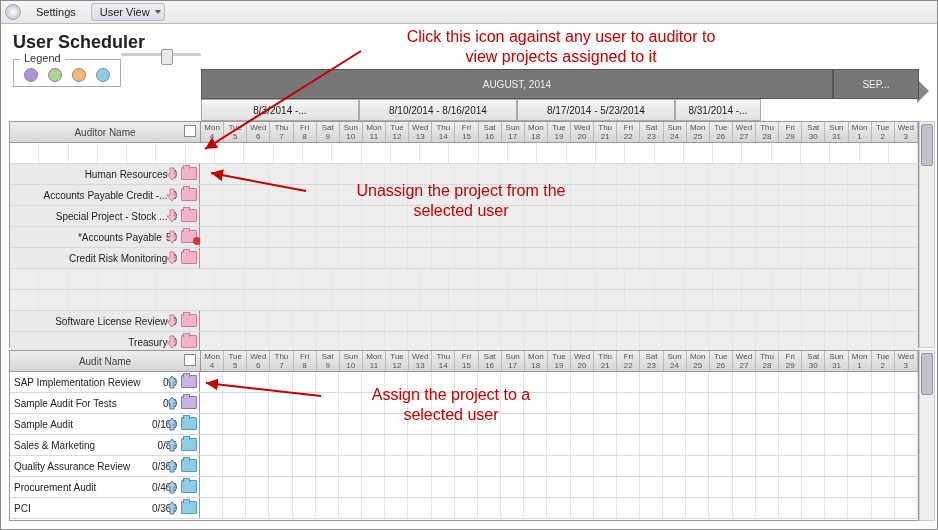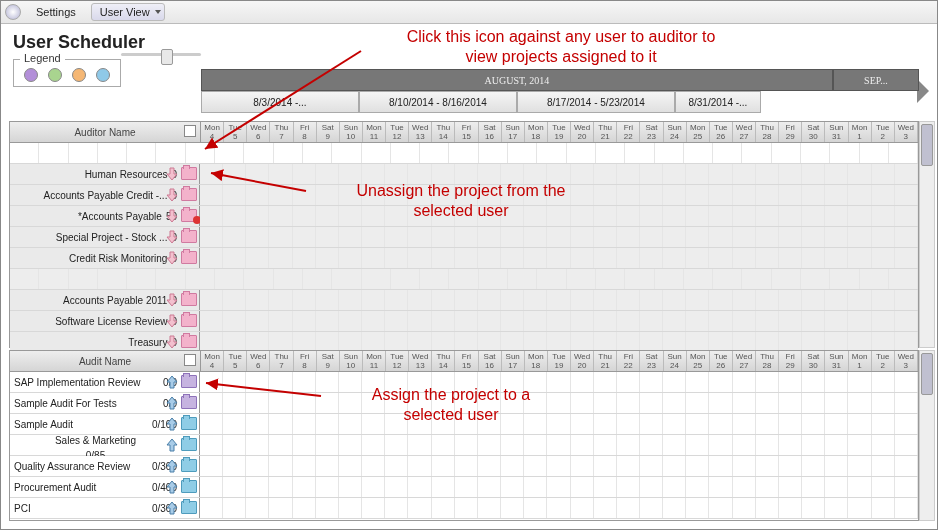--- a/index.html
+++ b/index.html
@@ -10,21 +10,21 @@
 .toolbar .tb-item.drop .chev{position:absolute;right:3px;top:6px;border-left:3px solid transparent;border-right:3px solid transparent;border-top:4px solid #555;}
 .title{font-size:18px;font-weight:bold;padding:8px 12px 4px;}
 .legend-box{margin:2px 12px 8px;border:1px solid #aaa;display:inline-block;padding:4px 10px;position:relative;background:#fff;}
 .legend-box .lbl{position:absolute;top:-8px;left:6px;background:#fff;padding:0 4px;font-size:11px;color:#333;}
 .legend-box .dots{display:flex;gap:10px;padding-top:4px;}
 .legend-box .dot{width:12px;height:12px;border-radius:50%;border:1px solid #888;}
 .slider{position:absolute;left:120px;top:48px;width:80px;height:10px;}
 .slider .track{height:3px;background:#ccc;border-radius:2px;margin-top:4px;}
 .slider .handle{position:absolute;left:40px;top:0;width:10px;height:14px;background:#e8e8e8;border:1px solid #999;border-radius:2px;}
 .tl-head{position:absolute;left:200px;right:18px;top:68px;height:46px;}
-.tl-head .month-row{display:flex;height:22px;font-family:Liberation Serif, serif;}
+.tl-head .month-row{display:flex;height:30px;}
 .tl-head .month-cell{background:#777;color:#eee;border:1px solid #555;display:flex;align-items:center;justify-content:center;font-size:10px;box-sizing:border-box;}
 .tl-head .week-row{display:flex;height:22px;}
 .tl-head .week-cell{background:linear-gradient(#f5f5f5,#e0e0e0);border:1px solid #aaa;display:flex;align-items:center;justify-content:center;font-size:10px;box-sizing:border-box;}
 .nav-arrow-big{position:absolute;top:78px;font-size:0;width:16px;height:24px;}
 .nav-arrow-big.before{left:200px;}
 .nav-arrow-big.after{right:4px;}
 .nav-arrow-big .tri-l{border-right:12px solid #888;border-top:12px solid transparent;border-bottom:12px solid transparent;display:block;}
 .nav-arrow-big .tri-r{border-left:12px solid #888;border-top:12px solid transparent;border-bottom:12px solid transparent;display:block;}
 .panel{position:absolute;left:8px;right:18px;border:1px solid #999;}
 .panel.top{top:120px;height:225px;}
@@ -375,80 +375,80 @@
               <div class="c" style="width: 3.22581%;"></div>
               <div class="c" style="width: 3.22581%;"></div>
               <div class="c" style="width: 3.22581%;"></div>
               <div class="c" style="width: 3.22581%;"></div>
               <div class="c" style="width: 3.22581%;"></div>
             </div>
           </div>
         </div>
         <div class="row assigned">
           <div class="lcol">
+            <span>Special Project - Stock ...</span>
+            <span>0</span>
+            <span class="icn2 arrow-dn">
+              <svg viewBox="0 0 12 14">
+                <path d="M6 13 L11 7 L8 7 L8 1 L4 1 L4 7 L1 7 Z" fill="#f3c0ce" stroke="#cc7a93"></path>
+              </svg>
+            </span>
+            <span class="icn">
+              <div class="folder pink"></div>
+            </span>
+          </div>
+          <div class="rcol">
+            <div class="grid">
+              <div class="c" style="width: 3.22581%;"></div>
+              <div class="c" style="width: 3.22581%;"></div>
+              <div class="c" style="width: 3.22581%;"></div>
+              <div class="c" style="width: 3.22581%;"></div>
+              <div class="c" style="width: 3.22581%;"></div>
+              <div class="c" style="width: 3.22581%;"></div>
+              <div class="c" style="width: 3.22581%;"></div>
+              <div class="c" style="width: 3.22581%;"></div>
+              <div class="c" style="width: 3.22581%;"></div>
+              <div class="c" style="width: 3.22581%;"></div>
+              <div class="c" style="width: 3.22581%;"></div>
+              <div class="c" style="width: 3.22581%;"></div>
+              <div class="c" style="width: 3.22581%;"></div>
+              <div class="c" style="width: 3.22581%;"></div>
+              <div class="c" style="width: 3.22581%;"></div>
+              <div class="c" style="width: 3.22581%;"></div>
+              <div class="c" style="width: 3.22581%;"></div>
+              <div class="c" style="width: 3.22581%;"></div>
+              <div class="c" style="width: 3.22581%;"></div>
+              <div class="c" style="width: 3.22581%;"></div>
+              <div class="c" style="width: 3.22581%;"></div>
+              <div class="c" style="width: 3.22581%;"></div>
+              <div class="c" style="width: 3.22581%;"></div>
+              <div class="c" style="width: 3.22581%;"></div>
+              <div class="c" style="width: 3.22581%;"></div>
+              <div class="c" style="width: 3.22581%;"></div>
+              <div class="c" style="width: 3.22581%;"></div>
+              <div class="c" style="width: 3.22581%;"></div>
+              <div class="c" style="width: 3.22581%;"></div>
+              <div class="c" style="width: 3.22581%;"></div>
+              <div class="c" style="width: 3.22581%;"></div>
+            </div>
+          </div>
+        </div>
+        <div class="row assigned">
+          <div class="lcol">
             <span>*Accounts Payable</span>
             <span>50</span>
             <span class="icn2 arrow-dn">
               <svg viewBox="0 0 12 14">
                 <path d="M6 13 L11 7 L8 7 L8 1 L4 1 L4 7 L1 7 Z" fill="#f3c0ce" stroke="#cc7a93"></path>
               </svg>
             </span>
             <span class="icn">
               <div class="folder pink"></div>
             </span>
             <span style="position: absolute; right: -2px; top: 10px; width: 8px; height: 8px; background: rgb(221, 51, 51); border-radius: 50%;"></span>
-          </div>
-          <div class="rcol">
-            <div class="grid">
-              <div class="c" style="width: 3.22581%;"></div>
-              <div class="c" style="width: 3.22581%;"></div>
-              <div class="c" style="width: 3.22581%;"></div>
-              <div class="c" style="width: 3.22581%;"></div>
-              <div class="c" style="width: 3.22581%;"></div>
-              <div class="c" style="width: 3.22581%;"></div>
-              <div class="c" style="width: 3.22581%;"></div>
-              <div class="c" style="width: 3.22581%;"></div>
-              <div class="c" style="width: 3.22581%;"></div>
-              <div class="c" style="width: 3.22581%;"></div>
-              <div class="c" style="width: 3.22581%;"></div>
-              <div class="c" style="width: 3.22581%;"></div>
-              <div class="c" style="width: 3.22581%;"></div>
-              <div class="c" style="width: 3.22581%;"></div>
-              <div class="c" style="width: 3.22581%;"></div>
-              <div class="c" style="width: 3.22581%;"></div>
-              <div class="c" style="width: 3.22581%;"></div>
-              <div class="c" style="width: 3.22581%;"></div>
-              <div class="c" style="width: 3.22581%;"></div>
-              <div class="c" style="width: 3.22581%;"></div>
-              <div class="c" style="width: 3.22581%;"></div>
-              <div class="c" style="width: 3.22581%;"></div>
-              <div class="c" style="width: 3.22581%;"></div>
-              <div class="c" style="width: 3.22581%;"></div>
-              <div class="c" style="width: 3.22581%;"></div>
-              <div class="c" style="width: 3.22581%;"></div>
-              <div class="c" style="width: 3.22581%;"></div>
-              <div class="c" style="width: 3.22581%;"></div>
-              <div class="c" style="width: 3.22581%;"></div>
-              <div class="c" style="width: 3.22581%;"></div>
-              <div class="c" style="width: 3.22581%;"></div>
-            </div>
-          </div>
-        </div>
-        <div class="row assigned">
-          <div class="lcol">
-            <span>Special Project - Stock ...</span>
-            <span>0</span>
-            <span class="icn2 arrow-dn">
-              <svg viewBox="0 0 12 14">
-                <path d="M6 13 L11 7 L8 7 L8 1 L4 1 L4 7 L1 7 Z" fill="#f3c0ce" stroke="#cc7a93"></path>
-              </svg>
-            </span>
-            <span class="icn">
-              <div class="folder pink"></div>
-            </span>
           </div>
           <div class="rcol">
             <div class="grid">
               <div class="c" style="width: 3.22581%;"></div>
               <div class="c" style="width: 3.22581%;"></div>
               <div class="c" style="width: 3.22581%;"></div>
               <div class="c" style="width: 3.22581%;"></div>
               <div class="c" style="width: 3.22581%;"></div>
               <div class="c" style="width: 3.22581%;"></div>
               <div class="c" style="width: 3.22581%;"></div>
@@ -559,32 +559,20 @@
               <div class="c" style="width: 3.22581%;"></div>
               <div class="c" style="width: 3.22581%;"></div>
               <div class="c" style="width: 3.22581%;"></div>
               <div class="c" style="width: 3.22581%;"></div>
               <div class="c" style="width: 3.22581%;"></div>
               <div class="c" style="width: 3.22581%;"></div>
             </div>
           </div>
         </div>
         <div class="row assigned">
-          <div class="lcol">
-            <span>Accounts Payable 2011</span>
-            <span>0</span>
-            <span class="icn2 arrow-dn">
-              <svg viewBox="0 0 12 14">
-                <path d="M6 13 L11 7 L8 7 L8 1 L4 1 L4 7 L1 7 Z" fill="#f3c0ce" stroke="#cc7a93"></path>
-              </svg>
-            </span>
-            <span class="icn">
-              <div class="folder pink"></div>
-            </span>
-          </div>
           <div class="rcol">
             <div class="grid">
               <div class="c" style="width: 3.22581%;"></div>
               <div class="c" style="width: 3.22581%;"></div>
               <div class="c" style="width: 3.22581%;"></div>
               <div class="c" style="width: 3.22581%;"></div>
               <div class="c" style="width: 3.22581%;"></div>
               <div class="c" style="width: 3.22581%;"></div>
               <div class="c" style="width: 3.22581%;"></div>
               <div class="c" style="width: 3.22581%;"></div>
@@ -991,21 +979,21 @@
               <div class="c" style="width: 3.22581%;"></div>
               <div class="c" style="width: 3.22581%;"></div>
               <div class="c" style="width: 3.22581%;"></div>
               <div class="c" style="width: 3.22581%;"></div>
               <div class="c" style="width: 3.22581%;"></div>
               <div class="c" style="width: 3.22581%;"></div>
             </div>
           </div>
         </div>
         <div class="row">
-          <div class="lcol" style="justify-content: space-between; padding-left: 4px; flex-direction: column;">
+          <div class="lcol" style="justify-content: space-between; padding-left: 4px;">
             <span>Sales &amp; Marketing</span>
             <span>0/85</span>
             <span class="icn2 arrow-up">
               <svg viewBox="0 0 12 14">
                 <path d="M6 1 L11 7 L8 7 L8 13 L4 13 L4 7 L1 7 Z" fill="#a8cce8" stroke="#4a7fa8"></path>
               </svg>
             </span>
             <span class="icn">
               <div class="folder blue"></div>
             </span>

